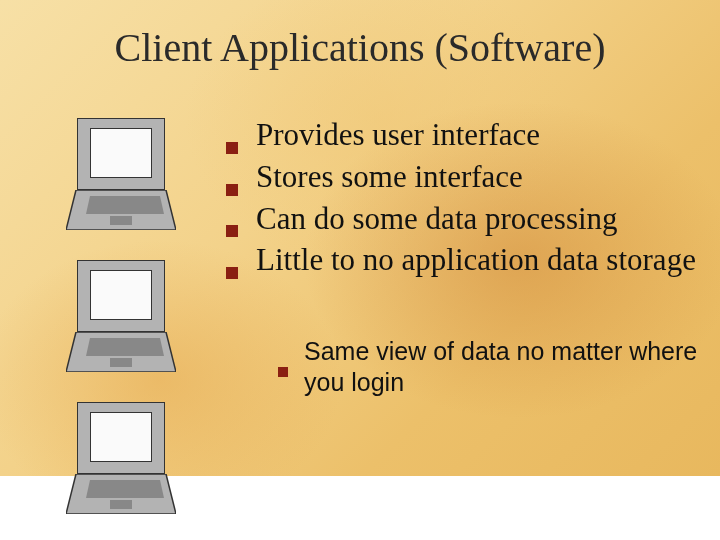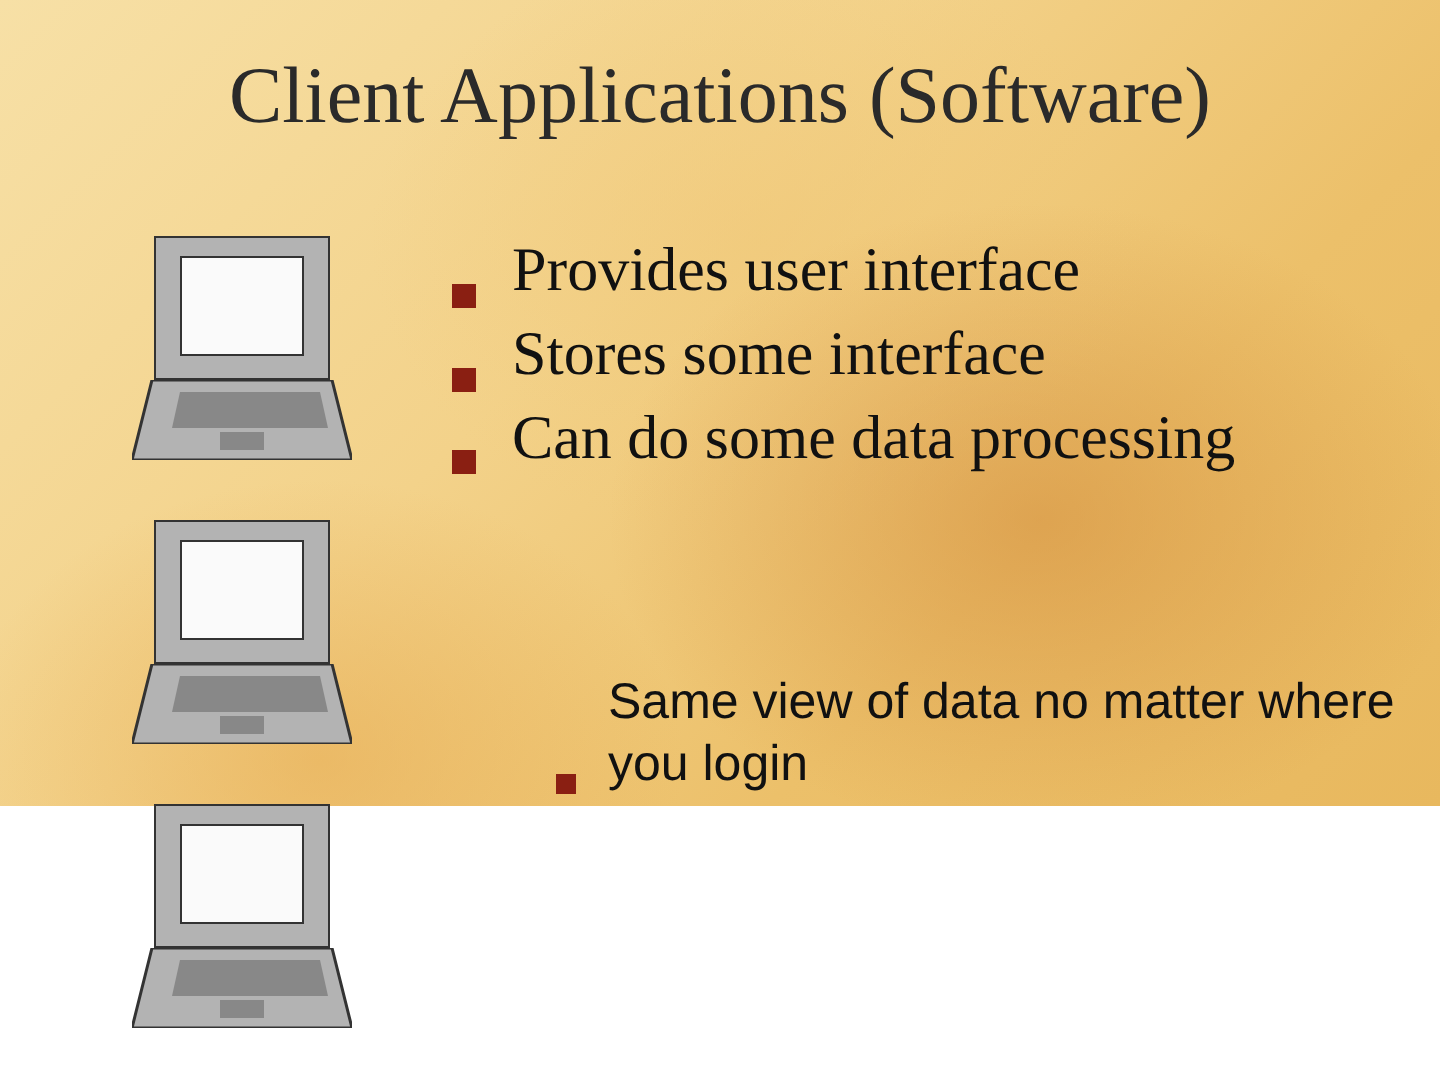--- a/index.html
+++ b/index.html
@@ -6,21 +6,21 @@
     margin: 0;
     padding: 0;
     width: 720px;
     height: 540px;
     overflow: hidden;
     font-family: "Times New Roman", Times, serif;
   }
   .slide {
     position: relative;
     width: 720px;
-    height: 403px;
+    height: 476px;
     background:
       radial-gradient(ellipse 260px 200px at 160px 380px, rgba(230,170,80,0.55), rgba(230,170,80,0) 70%),
       radial-gradient(ellipse 300px 220px at 520px 260px, rgba(210,140,60,0.55), rgba(210,140,60,0) 72%),
       radial-gradient(ellipse 260px 200px at 380px 120px, rgba(240,200,120,0.6), rgba(240,200,120,0) 75%),
       linear-gradient(135deg, #f7e0a6 0%, #f3d28a 40%, #ecc06a 70%, #e8b85e 100%);
   }
   .title {
     position: absolute;
     top: 24px;
     left: 0;
@@ -127,21 +127,21 @@
     line-height: 1.22;
   }
   .sub-list {
     position: absolute;
     left: 278px;
     top: 336px;
     width: 420px;
   }
   .li2 {
     display: flex;
-    align-items: flex-end;
+    align-items: center;
   }
   .bullet2 {
     flex: 0 0 auto;
     width: 10px;
     height: 10px;
     background: #8a1f12;
     margin-top: 11px;
     margin-right: 16px;
   }
   .text2 {
@@ -206,20 +206,24 @@
       <div class="text1">Provides user interface</div>
     </div>
     <div class="li1">
       <div class="bullet1"></div>
       <div class="text1">Stores some interface</div>
     </div>
     <div class="li1">
       <div class="bullet1"></div>
       <div class="text1">Can do some data processing</div>
     </div>
+    <div class="li1">
+      <div class="bullet1"></div>
+      <div class="text1">Little to no application data storage</div>
+    </div>
   </div>
 
   <div class="sub-list">
     <div class="li2">
       <div class="bullet2"></div>
       <div class="text2">Same view of data no matter where you login</div>
     </div>
   </div>
 
 </div>

